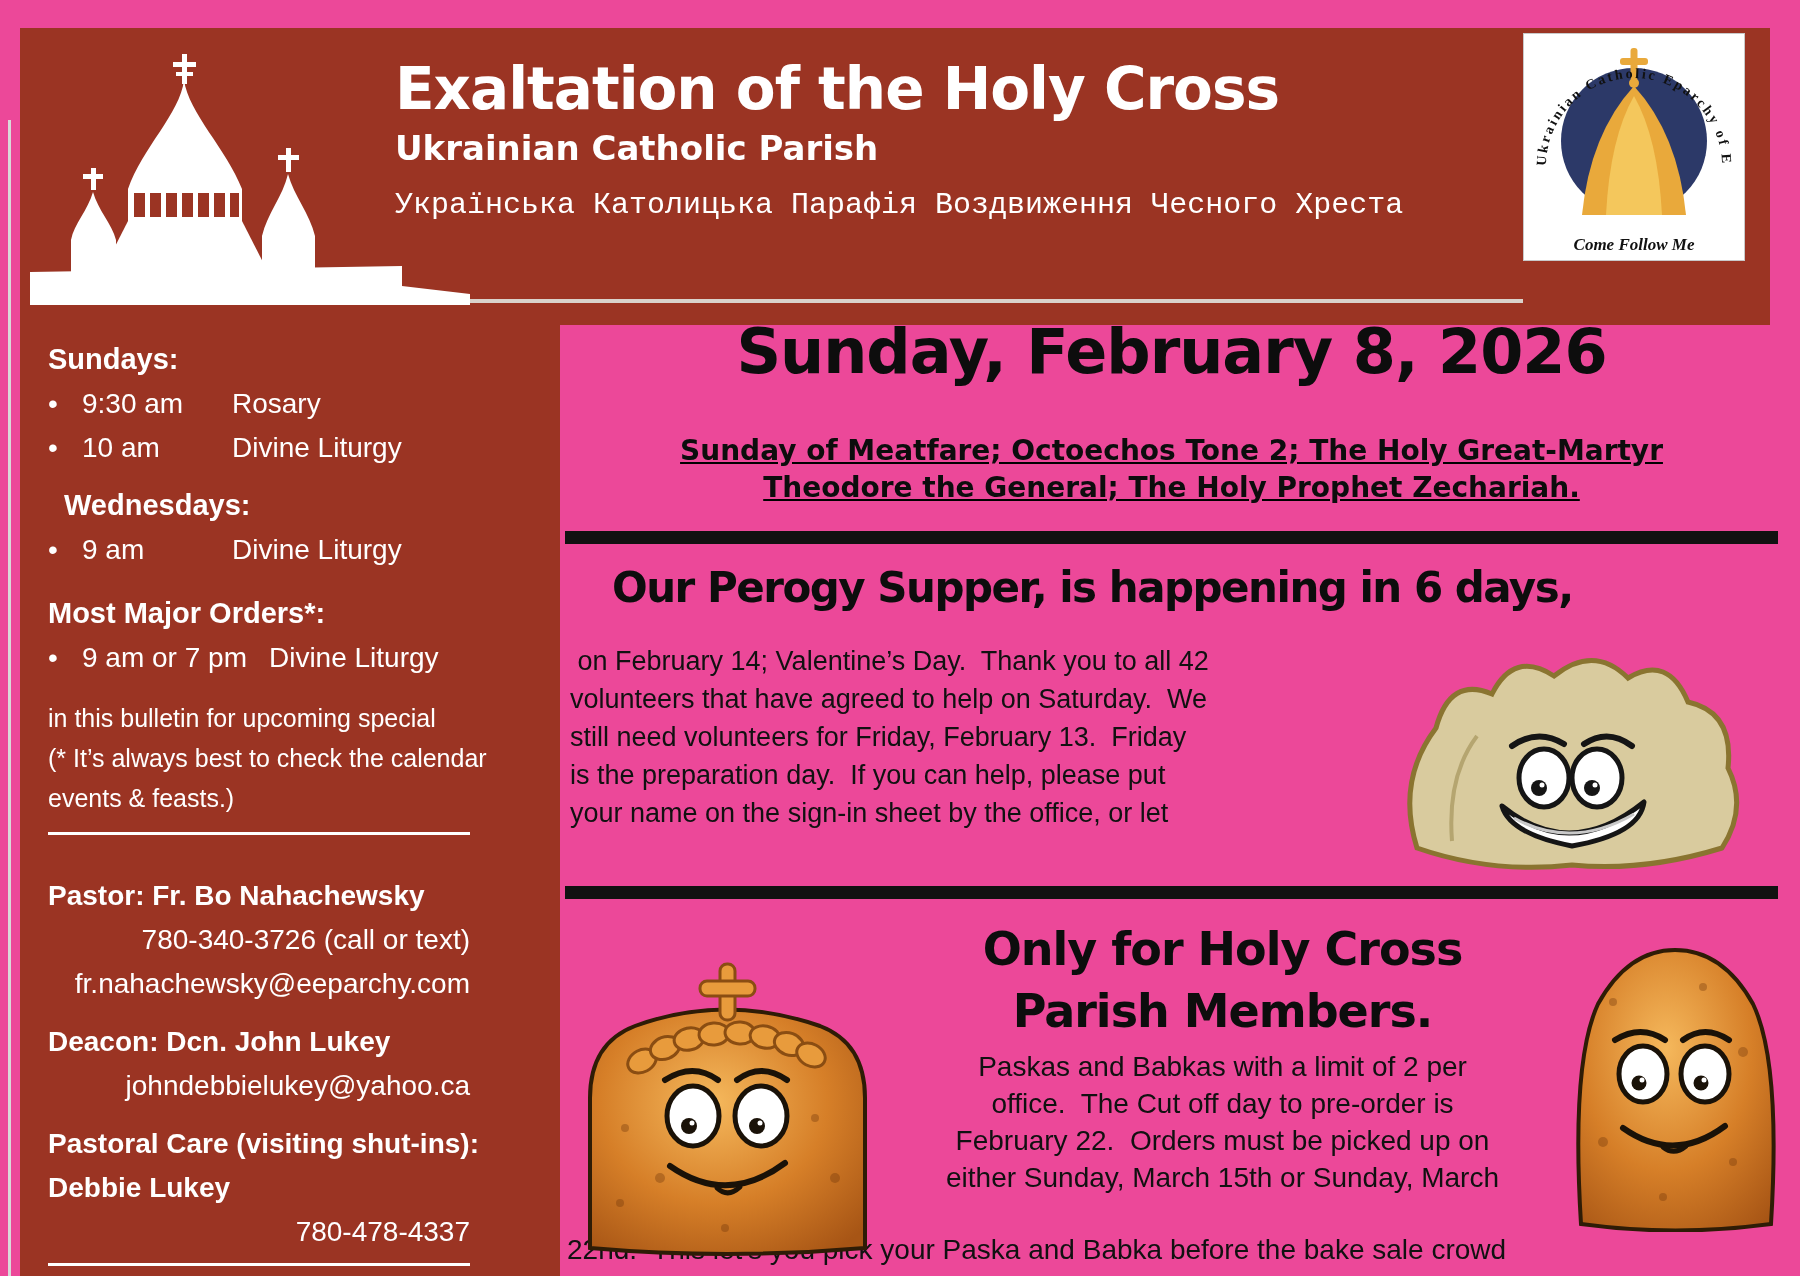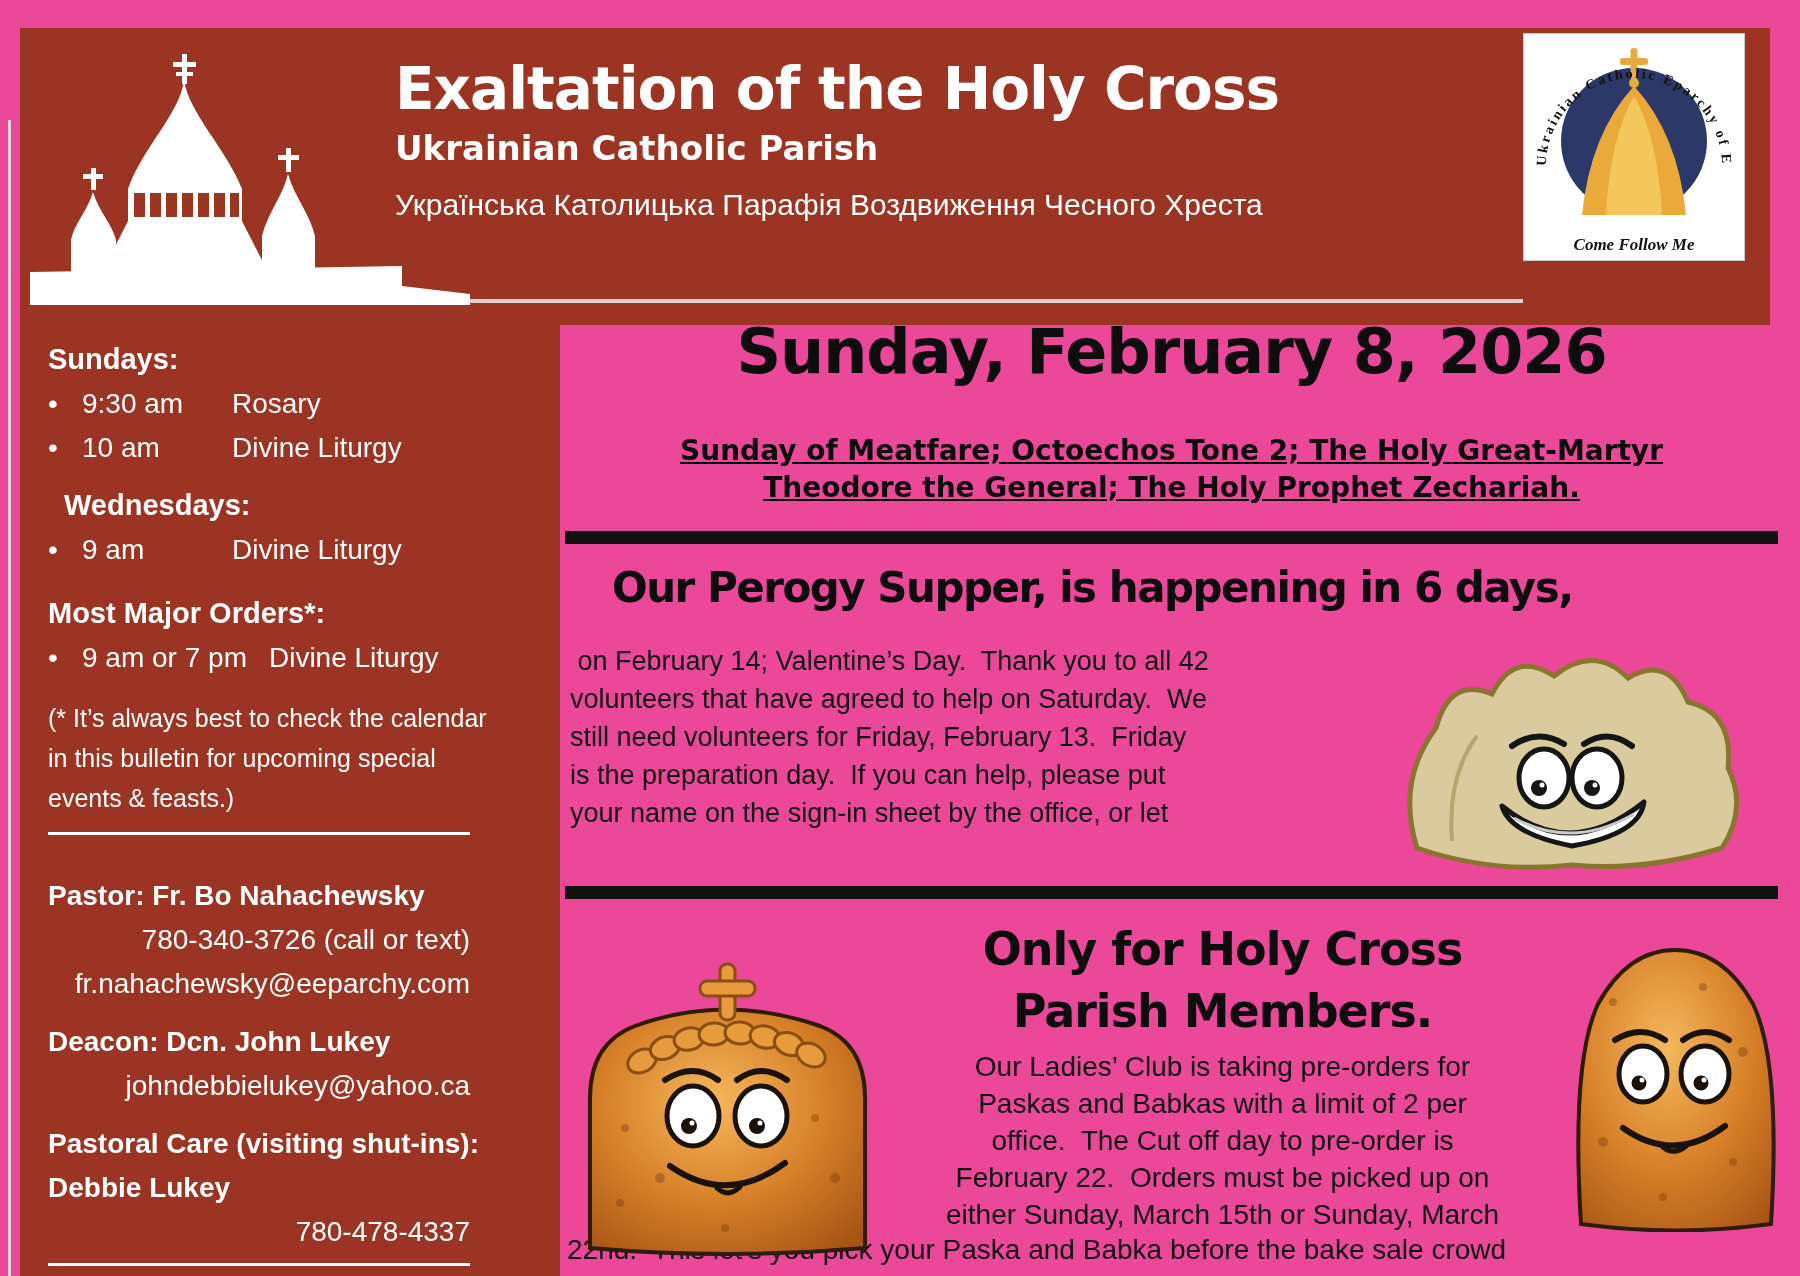--- a/index.html
+++ b/index.html
@@ -72,21 +72,21 @@
       <rect x="136" y="141" width="11" height="24"></rect>
       <rect x="152" y="141" width="11" height="24"></rect>
       <rect x="168" y="141" width="11" height="24"></rect>
       <rect x="184" y="141" width="11" height="24"></rect>
       <rect x="200" y="141" width="9" height="24"></rect>
     </g>
   </svg>
 
   <div class="abs white-t head-font" style="left:395px;top:55px;font-size:58px;letter-spacing:-1px;white-space:nowrap;">Exaltation of the Holy Cross</div>
   <div class="abs white-t head-font" style="left:395px;top:128px;font-size:34px;white-space:nowrap;">Ukrainian Catholic Parish</div>
-  <div class="abs white-t" style="left:395px;top:188px;font-size:30px;white-space:nowrap;">Українська Католицька Парафія Воздвиження Чесного Хреста</div>
+  <div class="abs white-t" style="left:395px;top:188px;font-size:30px;white-space:nowrap;font-family:Liberation Mono, monospace;">Українська Католицька Парафія Воздвиження Чесного Хреста</div>
 
   <svg class="abs" style="left:1523px;top:33px;border:1px solid #c9c9c9;background:#fff;" width="220" height="226" viewBox="0 0 220 226">
     <circle cx="110" cy="107" r="73" fill="#2C3968"></circle>
 
     <path d="M110,52 Q66,100 58,181 L162,181 Q154,100 110,52 Z" fill="#E9A93B"></path>
     <path d="M110,62 Q86,104 82,181 L138,181 Q134,104 110,62 Z" fill="#F4C75C"></path>
 
     <rect x="106.5" y="14" width="7" height="32" rx="3" fill="#E9A93B"></rect>
     <rect x="96" y="24" width="28" height="7" rx="3" fill="#E9A93B"></rect>
     <circle cx="110" cy="49" r="5" fill="#E9A93B"></circle>
@@ -120,22 +120,22 @@
     </div>
     <div class="sb-head" style="margin-top:18px;">Most Major Orders*:</div>
     <div class="srow">
       <span class="bullet">•</span>
       <span class="time">9 am or 7 pm</span>
       <span class="event" style="margin-left:22px;">Divine Liturgy</span>
     </div>
   </div>
 
   <div class="abs white-t" style="left:48px;top:698px;">
+    <div class="sb-note">in this bulletin for upcoming special</div>
     <div class="sb-note">(* It’s always best to check the calendar</div>
-    <div class="sb-note">in this bulletin for upcoming special</div>
     <div class="sb-note">events &amp; feasts.)</div>
   </div>
 
   <div class="abs sb-divider" style="left:48px;top:832px;width:422px;"></div>
 
   <div class="abs white-t" style="left:48px;top:874px;width:422px;">
     <div class="c-label">Pastor:  Fr. Bo Nahachewsky</div>
     <div class="c-line">780-340-3726 (call or text)</div>
     <div class="c-line">fr.nahachewsky@eeparchy.com</div>
     <div class="c-label" style="margin-top:14px;">Deacon: Dcn. John Lukey</div>
@@ -185,21 +185,20 @@
   </svg>
 
   <div class="abs rule" style="left:565px;top:886px;width:1213px;"></div>
 
   <div class="abs head-font h2" style="left:890px;top:918px;width:665px;">
     <div>Only for Holy Cross</div>
     <div>Parish Members.</div>
   </div>
 
   <div class="abs" style="left:890px;top:1048px;width:665px;text-align:center;">
-    <div class="body-line2">Our Ladies’ Club is taking pre-orders for</div>
     <div class="body-line2">Paskas and Babkas with a limit of 2 per</div>
     <div class="body-line2">office.  The Cut off day to pre-order is</div>
     <div class="body-line2">February 22.  Orders must be picked up on</div>
     <div class="body-line2">either Sunday, March 15th or Sunday, March</div>
   </div>
 
   <div class="abs body-line2" style="left:567px;top:1231px;">22nd.  This let’s you pick your Paska and Babka before the bake sale crowd</div>
 
   <div class="abs body-line2" style="left:567px;top:1268px;">does. Some considered this kind, it’s similar. To participate you must</div>
 

